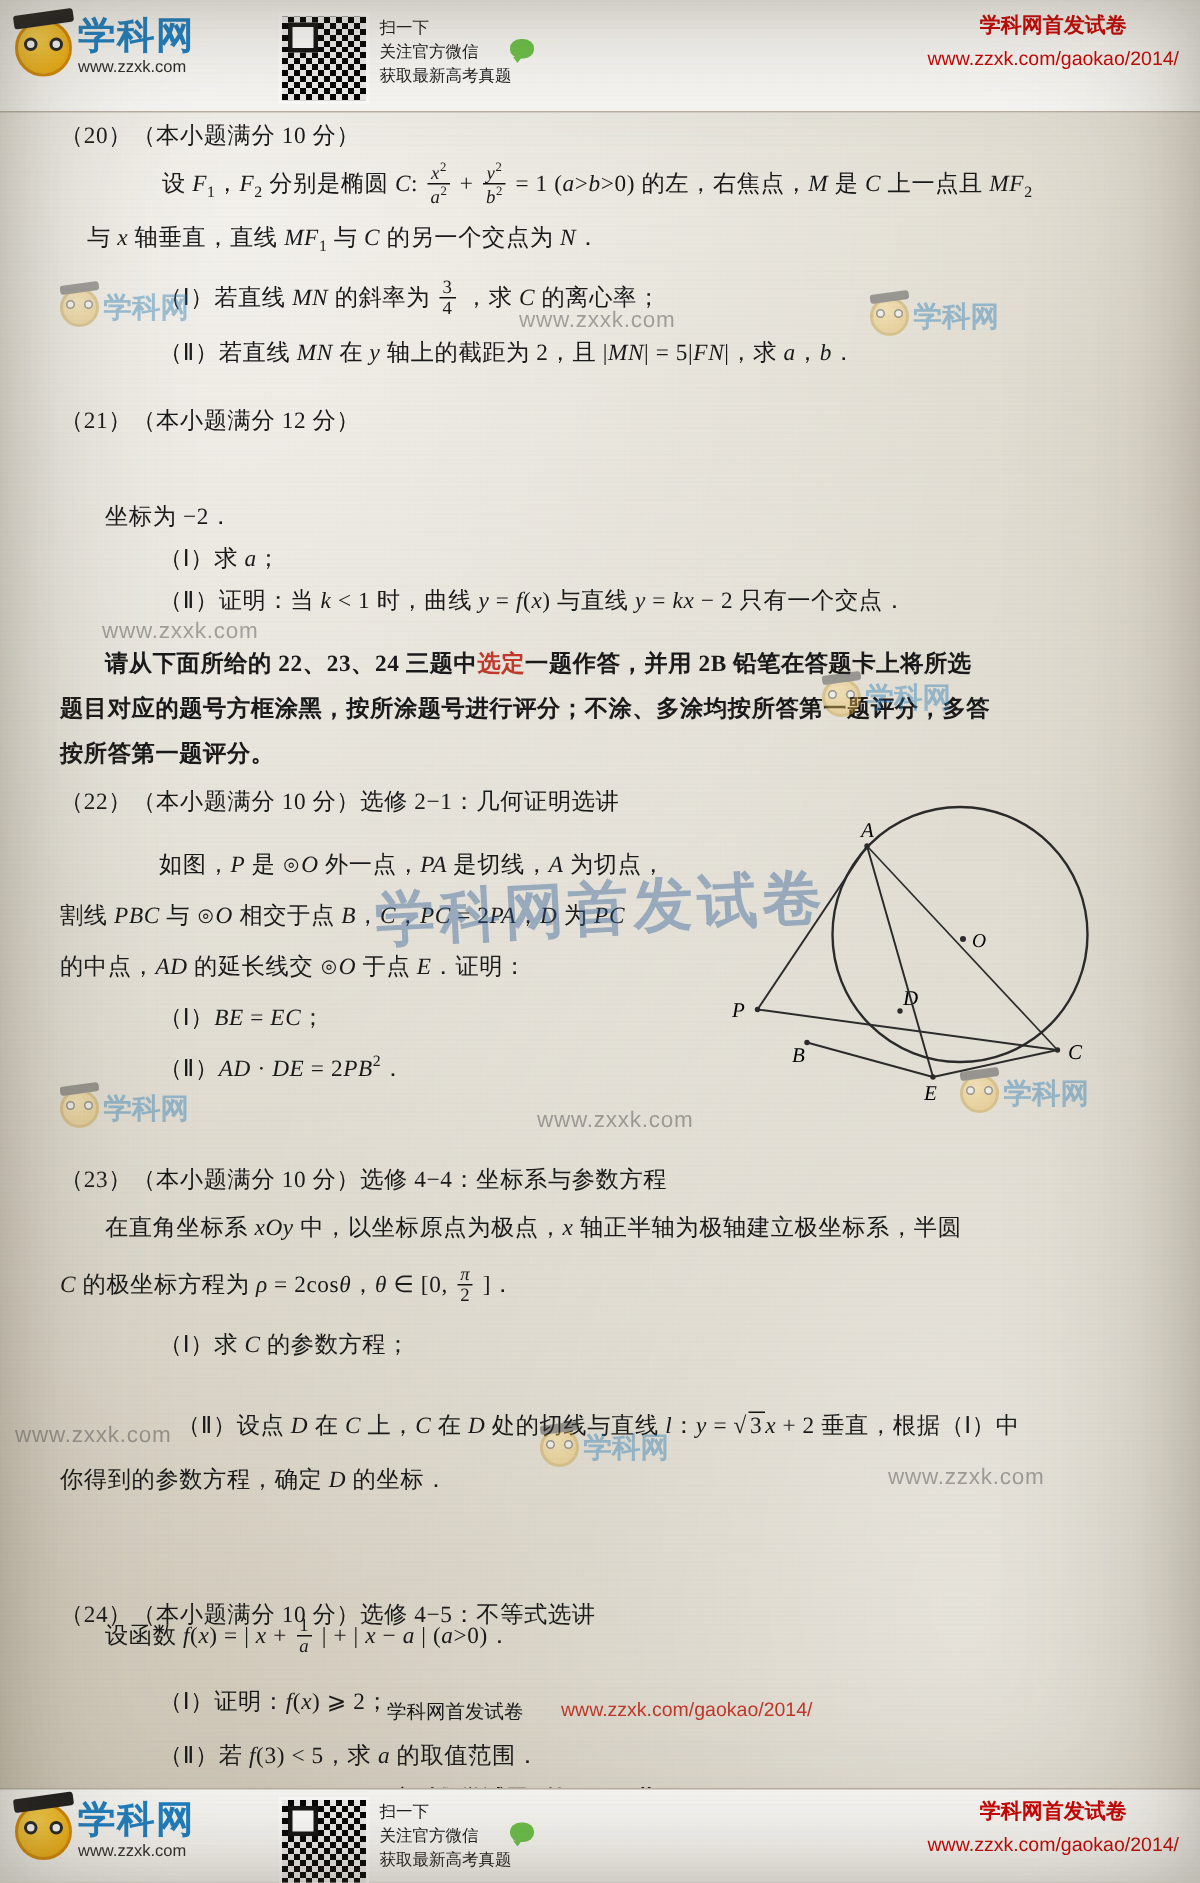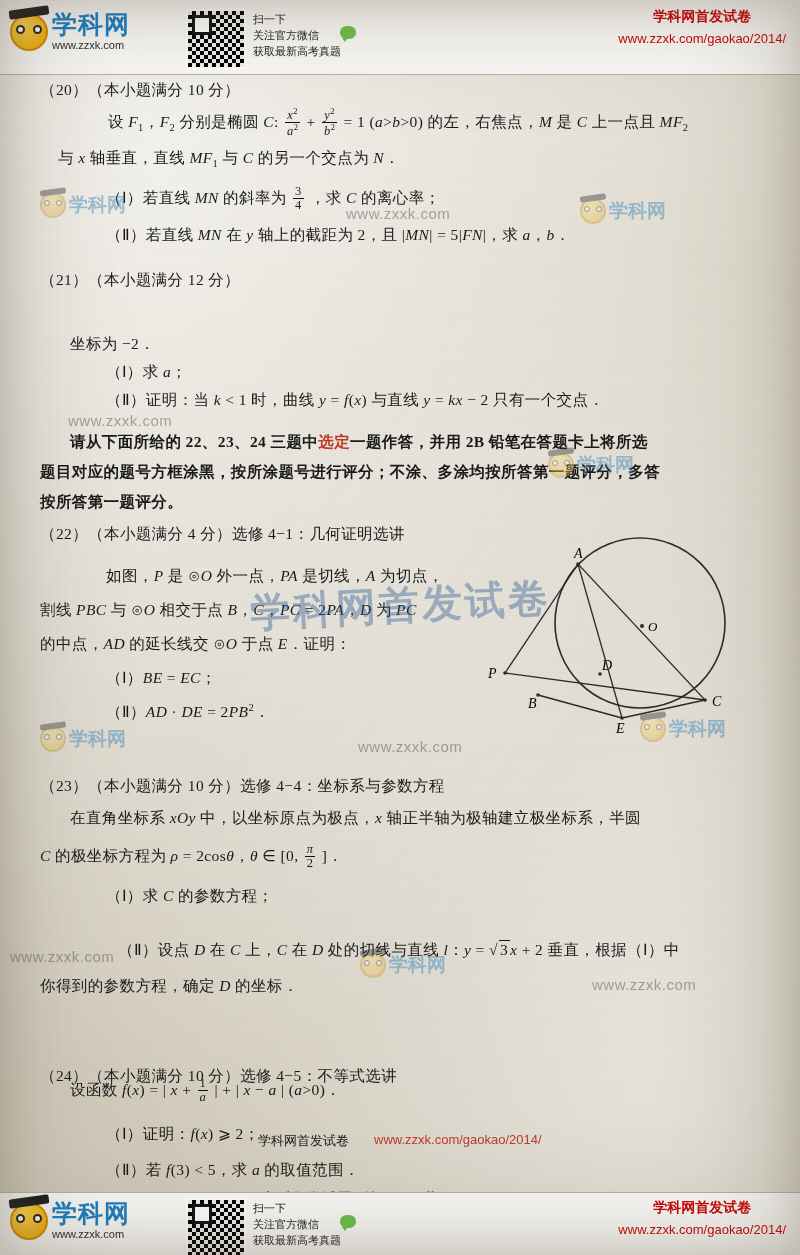--- a/index.html
+++ b/index.html
@@ -188,21 +188,21 @@
   <div class="line" style="left:106px;top:390px;">
     （Ⅱ）证明：当 <span class="it">k</span> &lt; 1 时，曲线 <span class="it">y</span> = <span class="it">f</span>(<span class="it">x</span>) 与直线 <span class="it">y</span> = <span class="it">kx</span> − 2 只有一个交点．
   </div>
 
   <div class="line b" style="left:70px;top:432px;">
     <span>请从下面所给的 22、23、24 三题中</span><span class="red">选定</span><span>一题作答，并用 2B 铅笔在答题卡上将所选</span>
   </div>
   <div class="line b" style="left:40px;top:462px;">题目对应的题号方框涂黑，按所涂题号进行评分；不涂、多涂均按所答第一题评分，多答</div>
   <div class="line b" style="left:40px;top:492px;">按所答第一题评分。</div>
 
-  <div class="line" style="left:40px;top:524px;">（22）（本小题满分 4 分）选修 4−1：几何证明选讲</div>
+  <div class="line" style="left:40px;top:524px;">（22）（本小题满分 10 分）选修 2−1：几何证明选讲</div>
 
   <div class="line" style="left:106px;top:566px;">
     如图，<span class="it">P</span> 是 ⊙<span class="it">O</span> 外一点，<span class="it">PA</span> 是切线，<span class="it">A</span> 为切点，
   </div>
   <div class="line" style="left:40px;top:600px;">
     割线 <span class="it">PBC</span> 与 ⊙<span class="it">O</span> 相交于点 <span class="it">B</span>，<span class="it">C</span>，<span class="it">PC</span> = 2<span class="it">PA</span>，<span class="it">D</span> 为 <span class="it">PC</span>
   </div>
   <div class="line" style="left:40px;top:634px;">
     的中点，<span class="it">AD</span> 的延长线交 ⊙<span class="it">O</span> 于点 <span class="it">E</span>．证明：
   </div>

